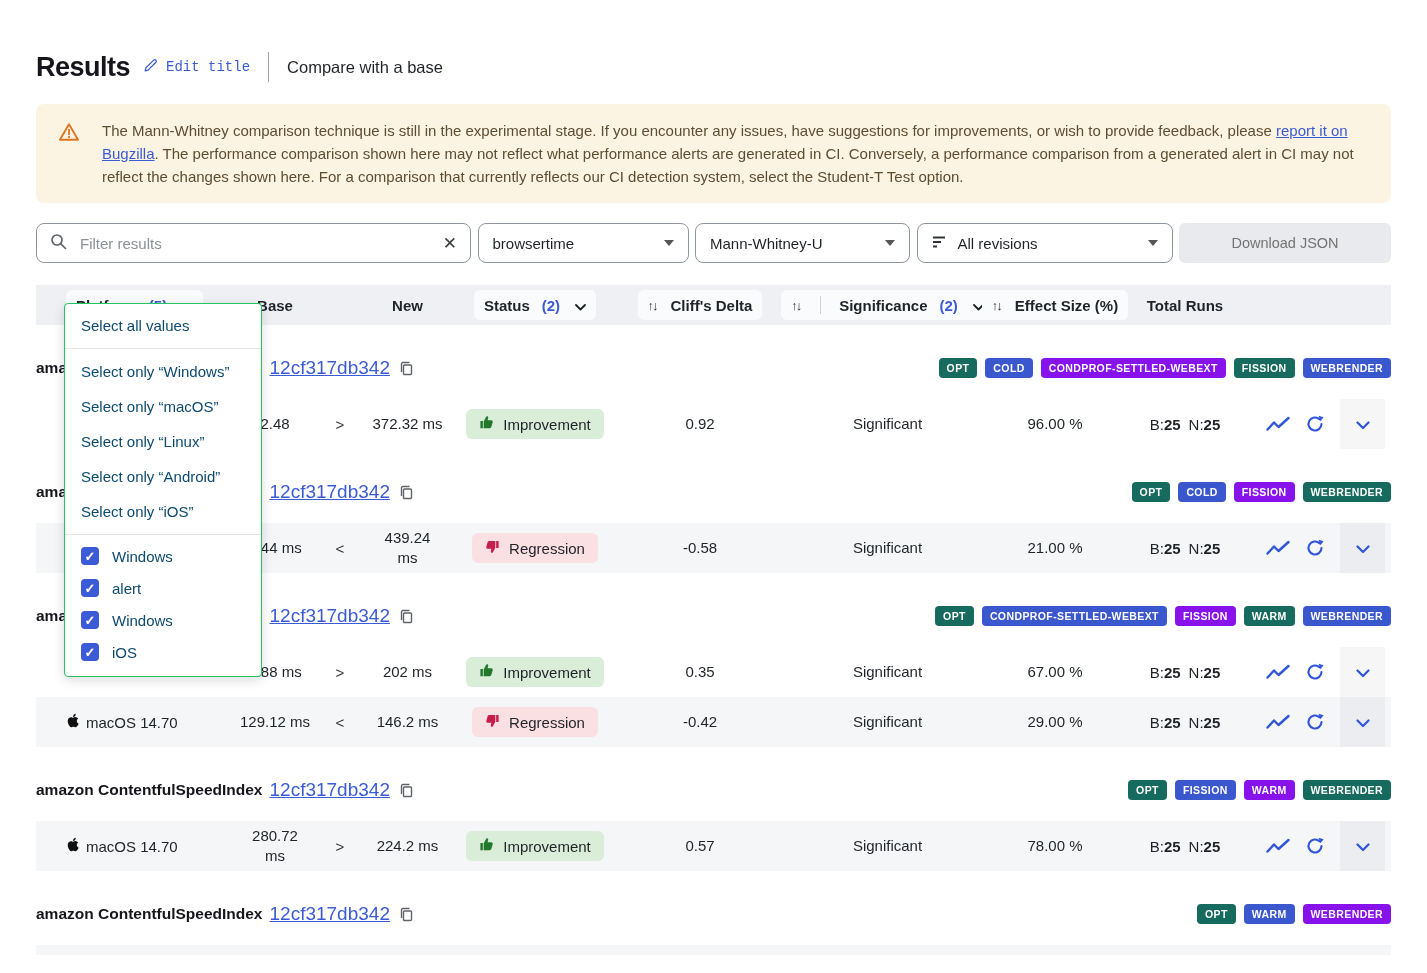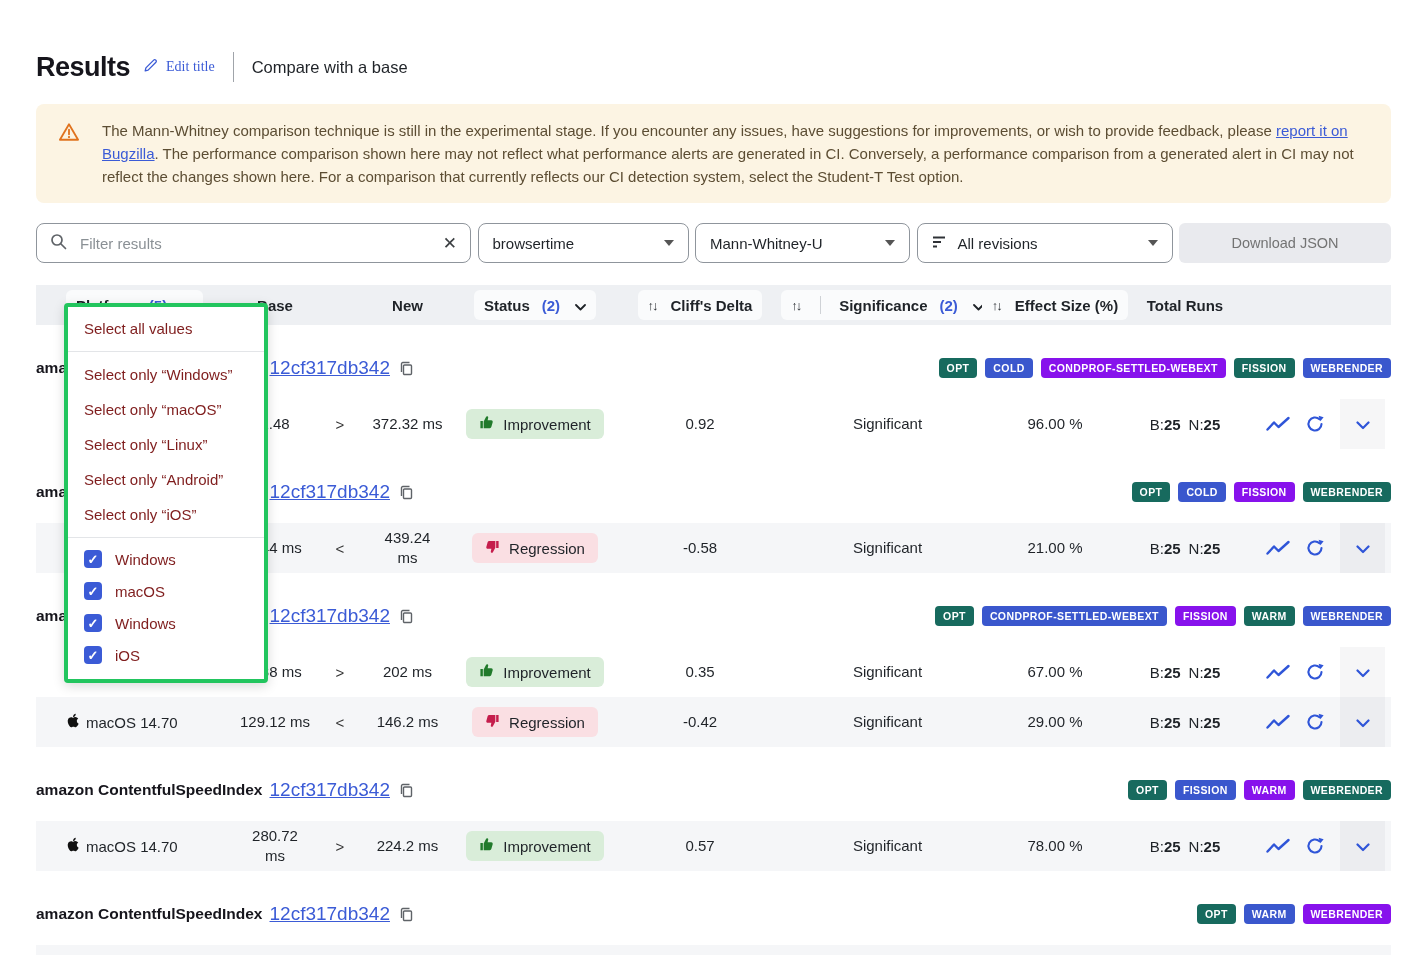--- a/index.html
+++ b/index.html
@@ -7,21 +7,21 @@
     width:1427px;height:973px;overflow:hidden;position:relative;
     background:#fff;color:#1f2328;
     font-family:"Liberation Sans",sans-serif;
   }
   .page{padding:0 36px;position:relative;}
 
   
   .topbar{display:flex;align-items:center;gap:13px;padding-top:48px;height:38px;}
   .topbar h1{margin:0;font-size:27px;font-weight:800;letter-spacing:-.5px;color:#16151c;}
   .edit-title{display:inline-flex;align-items:center;gap:7px;background:none;border:none;
-    color:#3b5bd6;font-size:14px;font-family:Liberation Serif, serif;cursor:pointer;padding:0;}
+    color:#3b5bd6;font-size:14px;font-family:Liberation Mono, monospace;cursor:pointer;padding:0;}
   .vdiv{width:1px;height:30px;background:#a0a4aa;margin:0 5px;}
   .subtitle{font-size:16.5px;color:#1f2328;}
 
   
   .banner{margin-top:18px;background:#fcf4e3;border-radius:8px;padding:15px 22px;
     display:flex;gap:22px;color:#5c4d33;font-size:15px;line-height:23px;}
   .banner .warn-wrap{flex:none;padding-top:3px;}
   .banner p{margin:0;}
   .banner a{color:#3b5bd6;text-decoration:underline;cursor:pointer;}
 
@@ -74,22 +74,22 @@
   .c-runs{justify-self:center;white-space:nowrap;}
   .c-runs b{font-weight:700;}
   .c-runs .gap{display:inline-block;width:8px;}
   .c-icons{justify-self:stretch;display:flex;gap:16px;justify-content:center;align-items:center;}
   .icon-btn{background:none;border:none;padding:0;cursor:pointer;line-height:0;}
   .c-expand{justify-self:stretch;align-self:stretch;display:flex;align-items:center;justify-content:center;
     background:rgba(20,25,45,.04);cursor:pointer;}
 
   
   .menu{position:absolute;left:64px;top:303px;width:196px;background:#fff;z-index:40;
-    border:4px solid #22c55e;border-radius:4px;box-shadow:0 3px 12px rgba(0,0,0,.15);
-    padding:4px 0 8px;font-size:15px;color:#7f1d1d;}
+    border:1px solid #22c55e;border-radius:4px;box-shadow:0 3px 12px rgba(0,0,0,.15);
+    padding:4px 0 8px;font-size:15px;color:#0c4a6e;}
   .menu-item{padding:9px 16px;cursor:pointer;white-space:nowrap;}
   .menu hr{border:none;border-top:1px solid #e3e5e8;margin:5px 0;}
   .check-item{display:flex;align-items:center;gap:13px;padding:7px 16px;cursor:pointer;}
   .checkbox{width:18px;height:18px;background:#3b5bd6;border-radius:4px;position:relative;flex:none;}
   .checkbox::after{content:"✓";position:absolute;inset:0;display:flex;align-items:center;justify-content:center;
     color:#fff;font-size:13px;font-weight:700;}
 </style>
 </head>
 <body>
 
@@ -476,21 +476,21 @@
     <div class="menu-item">Select only “Linux”</div>
     <div class="menu-item">Select only “Android”</div>
     <div class="menu-item">Select only “iOS”</div>
     <hr>
     <label class="check-item">
       <span class="checkbox"></span>
       <span>Windows</span>
     </label>
     <label class="check-item">
       <span class="checkbox"></span>
-      <span>macOS</span>
+      <span>alert</span>
     </label>
     <label class="check-item">
       <span class="checkbox"></span>
       <span>Windows</span>
     </label>
     <label class="check-item">
       <span class="checkbox"></span>
       <span>iOS</span>
     </label>
   </div>

